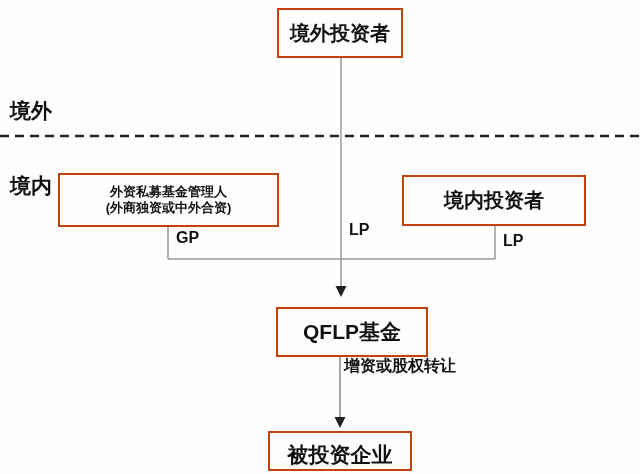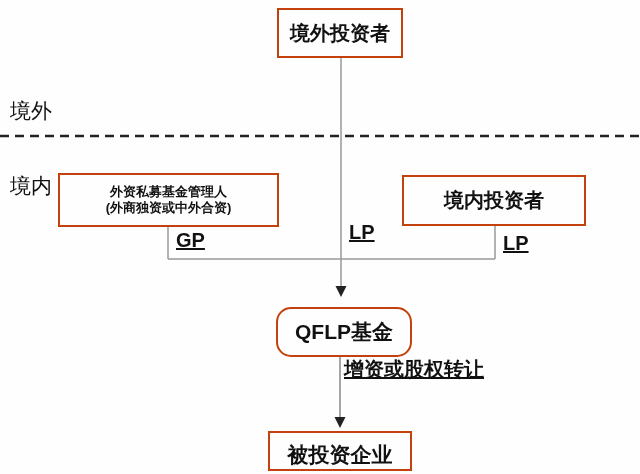--- a/index.html
+++ b/index.html
@@ -32,39 +32,38 @@
     align-items: center;
     justify-content: center;
     text-align: center;
     font-weight: bold;
     box-sizing: border-box;
     z-index: 2;
   }
   .node-foreign-investor   { left: 277px; top: 8px;   width: 126px; height: 50px; font-size: 20px; }
   .node-fund-manager       { left: 58px;  top: 173px; width: 221px; height: 54px; font-size: 13px; line-height: 1.25; }
   .node-domestic-investor  { left: 402px; top: 175px; width: 184px; height: 51px; font-size: 20px; }
-  .node-qflp-fund          { left: 276px; top: 307px; width: 136px; height: 50px; font-size: 21px; border-radius: 15px; }
+  .node-qflp-fund          { left: 276px; top: 307px; width: 152px; height: 50px; font-size: 21px; }
   .node-investee-company   { left: 268px; top: 431px; width: 144px; height: 40px; font-size: 21px; justify-content: flex-end; }
   .region-label {
     position: absolute;
     left: 10px;
     font-size: 21px;
-    font-weight: normal;
+    font-weight: bold;
     z-index: 2;
   }
   .region-offshore { top: 97px; }
   .region-onshore  { top: 144px; margin-top: 28px; }
   .edge-label {
     position: absolute;
-    font-size: 20px;
+    font-size: 16px;
     font-weight: bold;
     background: transparent;
     z-index: 3;
     white-space: nowrap;
-    text-decoration: underline;
   }
   .edge-gp         { left: 176px; top: 229px; }
   .edge-lp-center  { left: 347px; top: 221px; background: #fefefe; padding-left: 2px; }
   .edge-lp-right   { left: 503px; top: 232px; }
   .edge-investment { left: 344px; top: 356px; }
 </style>
 </head>
 <body>
 
 <div class="stage">

